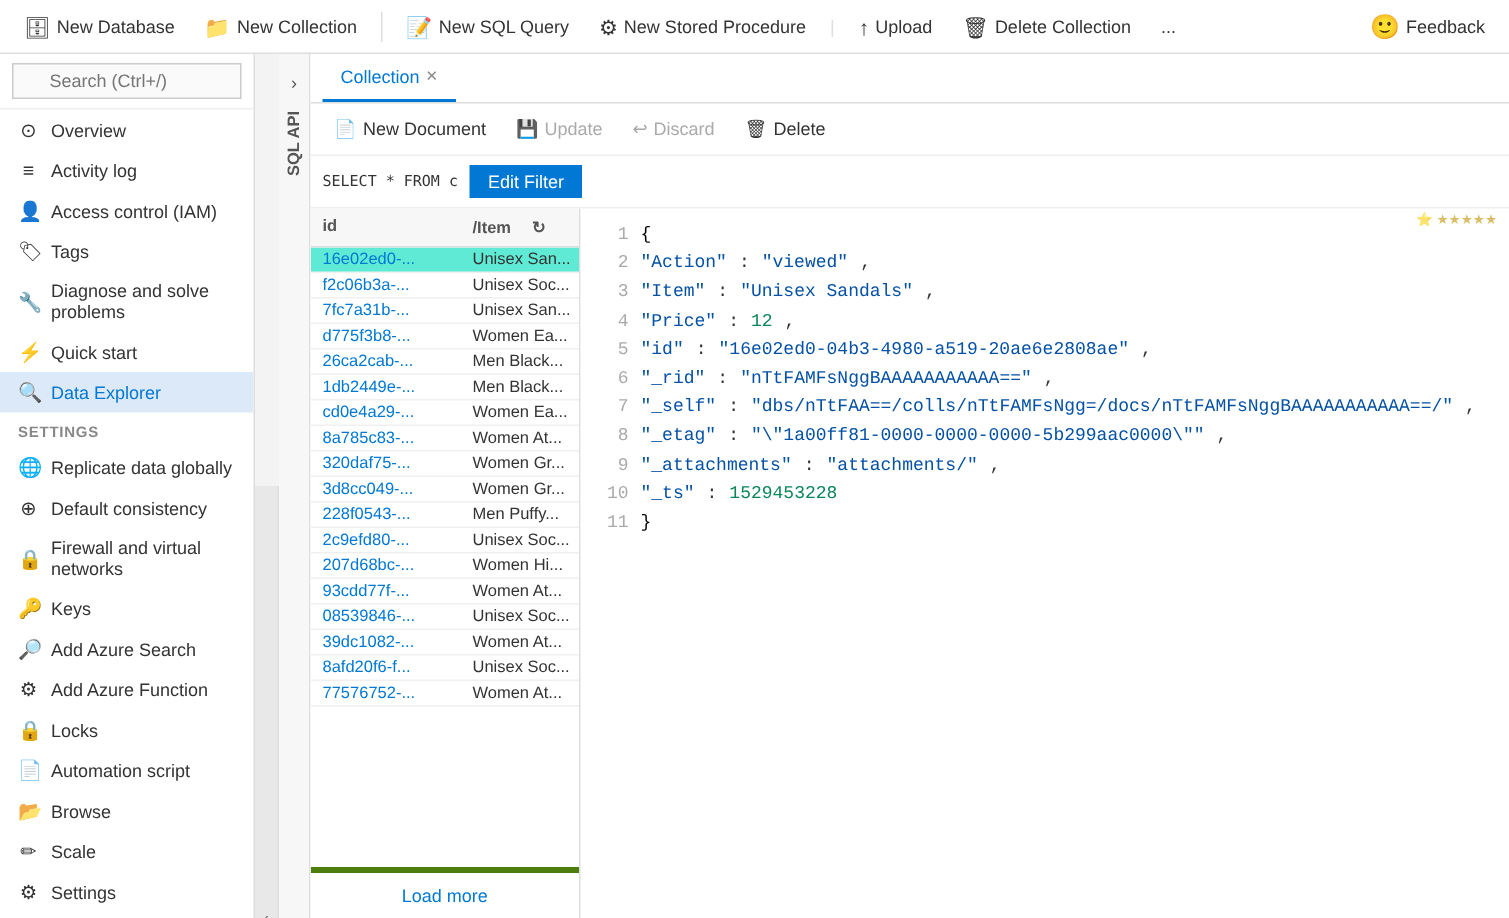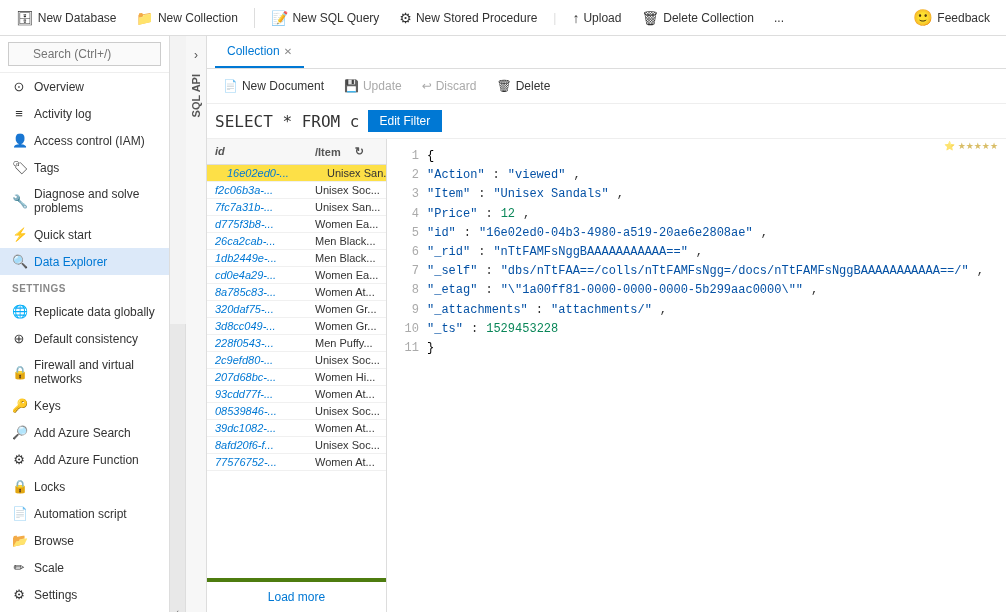--- a/index.html
+++ b/index.html
@@ -88,43 +88,43 @@
       display: flex; align-items: center; gap: 4px; padding: 4px 8px;
       background: none; border: none; cursor: pointer; font-size: 12px; color: #333;
     }
     .doc-btn.disabled { color: #aaa; cursor: default; }
 
     
     .query-bar {
       display: flex; align-items: center; gap: 8px; padding: 6px 8px;
       border-bottom: 1px solid #eee; flex-shrink: 0;
     }
-    .query-text { font-size: 16px; color: #333; font-family: 'Consolas', monospace; }
+    .query-text { font-size: 10px; color: #333; font-family: 'Consolas', monospace; }
     .edit-filter-btn {
       background: #0078d4; color: #fff; border: none; padding: 4px 12px;
       font-size: 12px; cursor: pointer;
     }
 
     
     .split-pane { display: flex; flex: 1; overflow: hidden; }
 
     
     .doc-list { width: 180px; border-right: 1px solid #ddd; display: flex; flex-direction: column; flex-shrink: 0; overflow: hidden; }
     .doc-list-header {
       display: flex; background: #f7f7f7; border-bottom: 1px solid #ddd;
       font-size: 11px; font-weight: 600; color: #555; padding: 4px 0;
     }
-    .doc-col-id { width: 100px; padding: 2px 8px; font-style: italic; }
+    .doc-col-id { width: 100px; padding: 2px 8px; }
     .doc-col-item { flex: 1; padding: 2px 8px; display: flex; align-items: center; gap: 14px; }
     .doc-rows { flex: 1; overflow-y: auto; }
     .doc-row {
       display: flex; cursor: pointer; border-bottom: 1px solid #f0f0f0;
       font-size: 11px;
     }
-    .doc-row.selected { background: #fde047; padding-left: 12px; }
+    .doc-row.selected { background: #5eead4; }
     .doc-row .doc-col-id { color: #0078d4; overflow: hidden; text-overflow: ellipsis; white-space: nowrap; }
     .doc-row .doc-col-item { overflow: hidden; text-overflow: ellipsis; white-space: nowrap; color: #333; }
     .load-more {
       text-align: center; padding: 8px; font-size: 12px; color: #0078d4;
       cursor: pointer; border-top: 4px solid #4d7c0f;
     }
 
     
     .json-viewer {
       flex: 1; overflow: auto; padding: 8px 12px; background: #fff;

